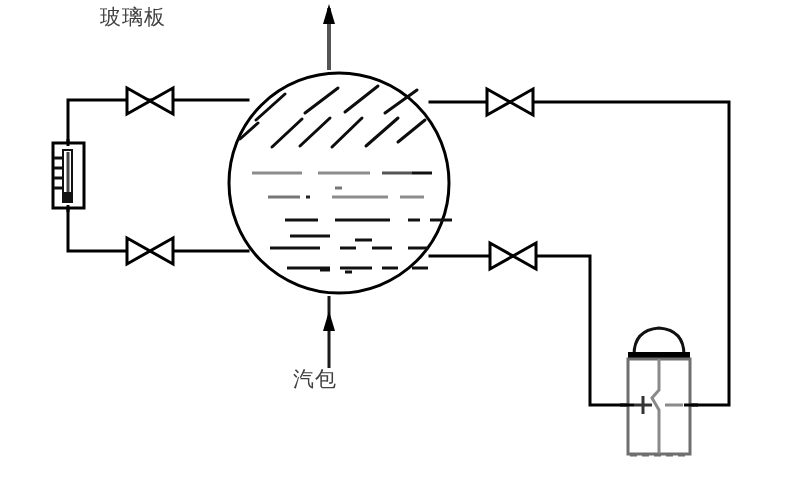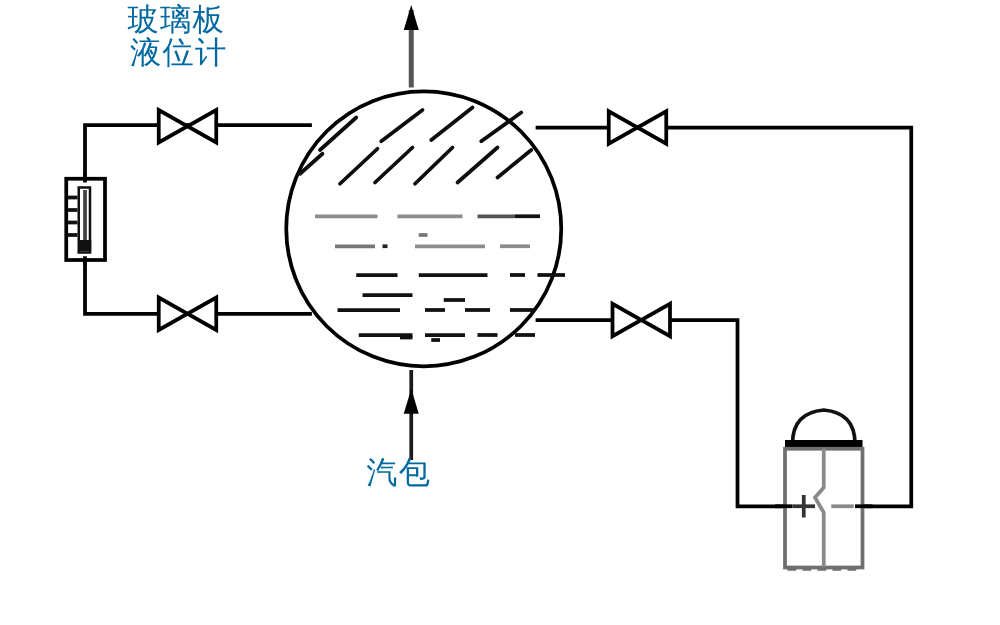--- a/index.html
+++ b/index.html
@@ -20,23 +20,23 @@
   }
   #diagram {
     position: absolute;
     top: 0;
     left: 0;
     width: 800px;
     height: 500px;
   }
   .label-text {
     position: absolute;
-    color: #0369a1;
-    font-family: Liberation Serif, serif;
-    font-size: 25px;
+    color: #404040;
+    font-family: Liberation Sans, sans-serif;
+    font-size: 21px;
     line-height: 26px;
     letter-spacing: 1px;
     white-space: nowrap;
     font-weight: 500;
   }
   #label-glass-gauge {
     left: 100px;
     top: 4px;
     text-align: center;
   }
@@ -192,18 +192,17 @@
         <line x1="665" y1="405" x2="683" y2="405"></line>
       </g>
 
       <line x1="630" y1="455" x2="688" y2="455" stroke="#6f6f6f" stroke-width="3" stroke-dasharray="7 5"></line>
     </g>
 
   </svg>
 
   <div class="label-text" id="label-glass-gauge">
     <span>玻璃板</span>
-    <span class="line2">液位计</span>
   </div>
 
   <div class="label-text" id="label-steam-drum">汽包</div>
 
 </div>
 
 </body></html>

